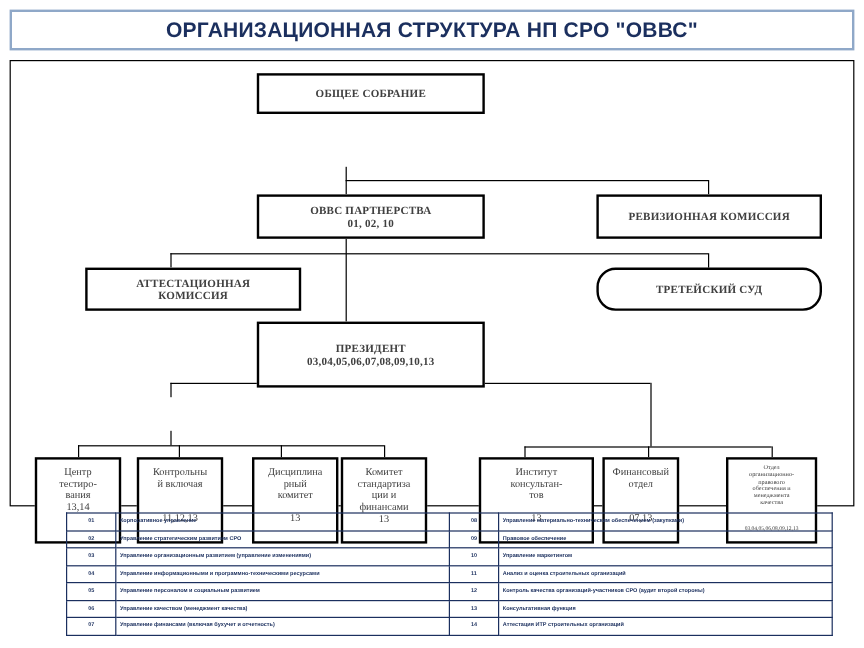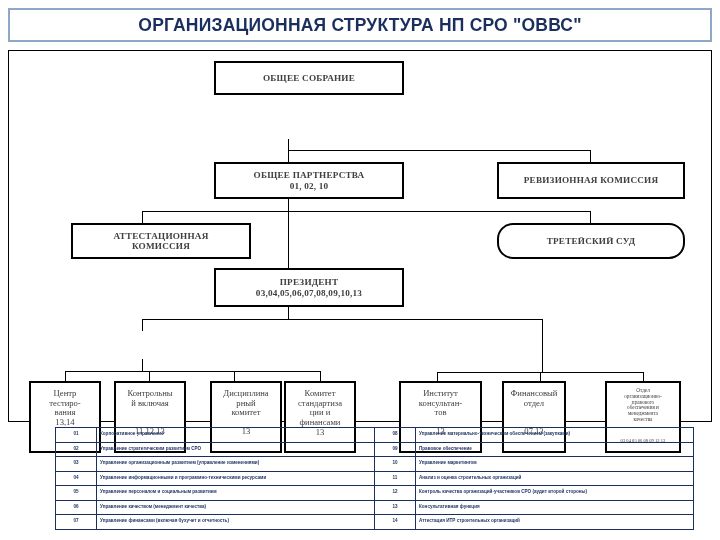--- a/index.html
+++ b/index.html
@@ -162,38 +162,38 @@
   <div class="ln-h" style="left:428px;top:321px;width:206px;"></div>
   <div class="ln-v" style="left:428px;top:321px;height:9px;"></div>
   <div class="ln-v" style="left:531px;top:321px;height:9px;"></div>
   <div class="ln-v" style="left:634px;top:321px;height:9px;"></div>
 
   <div class="node" style="left:205px;top:10px;width:190px;height:34px;">
     <span class="ln cap">ОБЩЕЕ СОБРАНИЕ</span>
   </div>
 
   <div class="node" style="left:205px;top:111px;width:190px;height:37px;">
-    <span class="ln cap">ОБЩЕЕ ПАРТНЕРСТВА</span>
+    <span class="ln cap">ОВВС ПАРТНЕРСТВА</span>
     <span class="ln codes">01, 02, 10</span>
   </div>
 
   <div class="node" style="left:488px;top:111px;width:188px;height:37px;">
     <span class="ln cap">РЕВИЗИОННАЯ КОМИССИЯ</span>
   </div>
 
   <div class="node" style="left:62px;top:172px;width:180px;height:36px;">
     <span class="ln cap">АТТЕСТАЦИОННАЯ</span>
     <span class="ln cap">КОМИССИЯ</span>
   </div>
 
   <div class="node" style="left:488px;top:172px;width:188px;height:36px;border-radius:16px;">
     <span class="ln cap">ТРЕТЕЙСКИЙ СУД</span>
   </div>
 
-  <div class="node" style="left:205px;top:217px;width:190px;height:39px;">
+  <div class="node" style="left:205px;top:217px;width:190px;height:55px;">
     <span class="ln cap">ПРЕЗИДЕНТ</span>
     <span class="ln codes">03,04,05,06,07,08,09,10,13</span>
   </div>
 
 
   <div class="node leaf" style="left:20px;top:330px;width:72px;height:72px;">
     <span class="ln">Центр</span>
     <span class="ln">тестиро-</span>
     <span class="ln">вания</span>
     <span class="ln">13,14</span>
@@ -213,21 +213,21 @@
   </div>
 
   <div class="node leaf" style="left:275px;top:330px;width:72px;height:72px;">
     <span class="ln">Комитет</span>
     <span class="ln">стандартиза</span>
     <span class="ln">ции и</span>
     <span class="ln">финансами</span>
     <span class="ln">13</span>
   </div>
 
-  <div class="node leaf" style="left:390px;top:330px;width:83px;height:72px;">
+  <div class="node leaf" style="left:390px;top:330px;width:96px;height:72px;">
     <span class="ln">Институт</span>
     <span class="ln">консультан-</span>
     <span class="ln">тов</span>
     <span class="ln codes-leaf">13</span>
   </div>
 
   <div class="node leaf" style="left:493px;top:330px;width:64px;height:72px;">
     <span class="ln">Финансовый</span>
     <span class="ln">отдел</span>
     <span class="ln codes-leaf">07,13</span>

